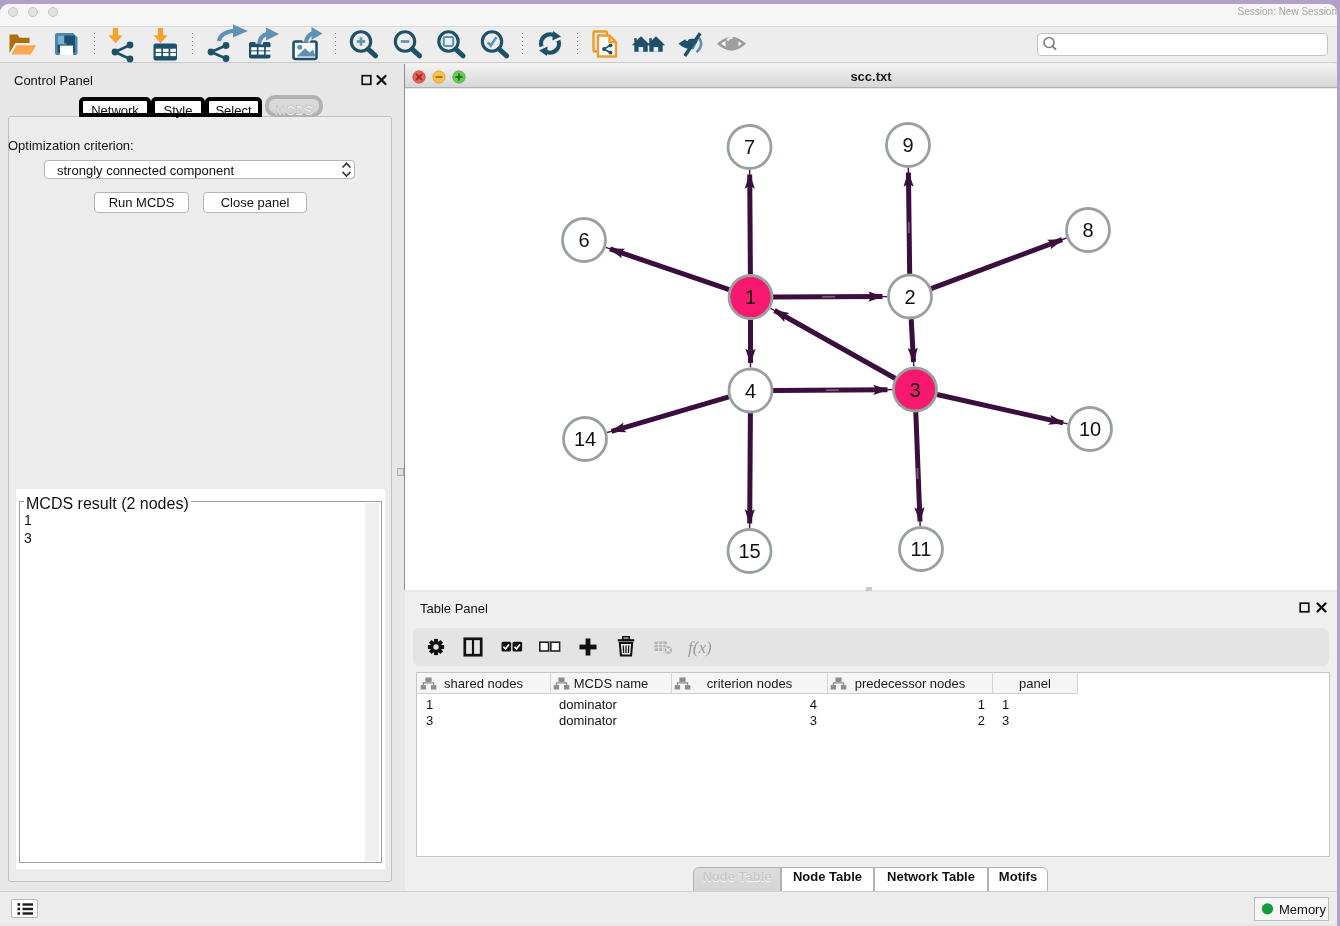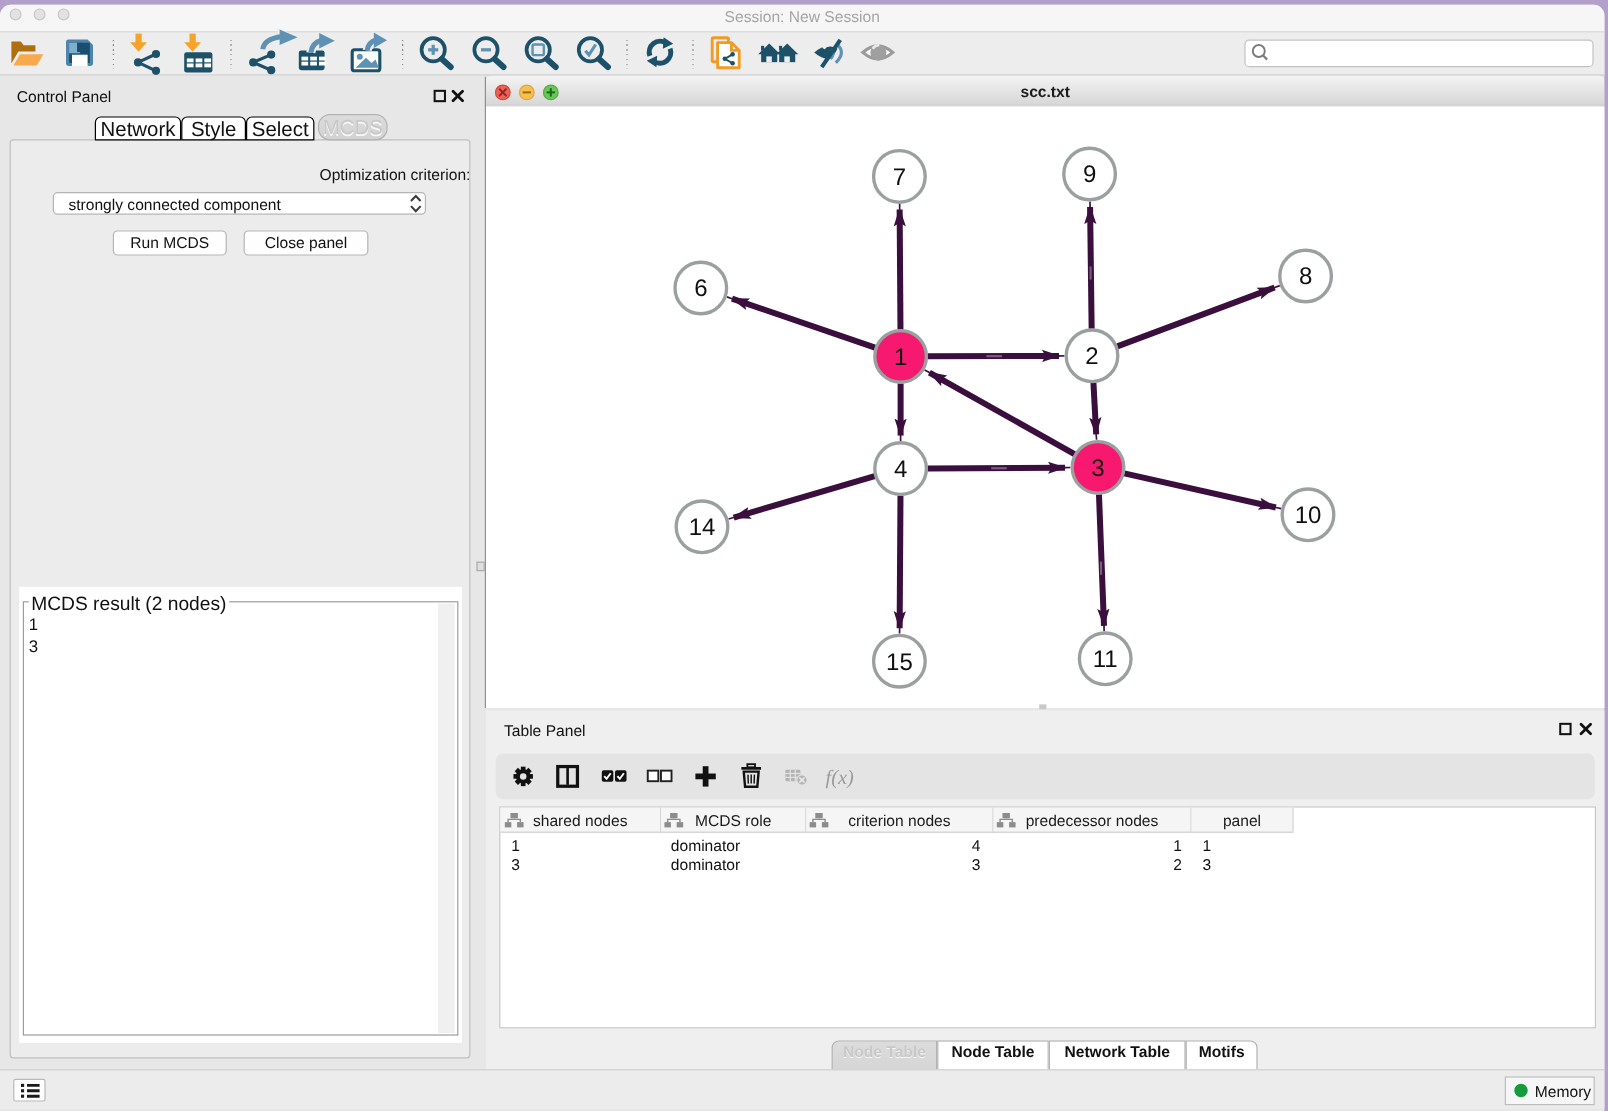--- a/index.html
+++ b/index.html
@@ -12,22 +12,22 @@
 .tl { position:absolute; top:3px; width:10px; height:10px; border-radius:50%;
   background:#e2e2e2; border:1px solid #c7c7c7; }
 .toolbar { position:absolute; left:0; top:26px; width:1337px; height:37px;
   background:#ededed; border-top:1px solid #d9d9d9; border-bottom:1px solid #cbcbcb; }
 .sep { position:absolute; top:33px; width:1px; height:24px;
   background-image:repeating-linear-gradient(#8a8a8a 0 1.2px, transparent 1.2px 4px); }
 .searchbox { position:absolute; left:1037px; top:33px; width:291px; height:23px;
   background:#fff; border:1px solid #c3c3c3; border-radius:4px; }
 .cpanel { position:absolute; left:0; top:63px; width:404px; height:828px; background:#e7e7e7; }
 .tab { position:absolute; top:97px; height:20px; background:#fefefe;
-  border:1px solid #000000; border-radius:5px 5px 0 0; text-align:center;
-  font-size:17px; color:#111; line-height:19px; }
+  border:4px solid #000000; border-radius:5px 5px 0 0; text-align:center;
+  font-size:13px; color:#111; line-height:19px; }
 .tabsel, .btab.tabsel { background:linear-gradient(#dcdcdc,#d2d2d2); color:#c8c8c8;
   text-shadow:0 1px 0 #f8f8f8; border-color:#b2b2b2; font-weight:bold;border-radius:10px; }
 .tab.tabsel { font-weight:normal; top:95px; height:22px; line-height:21px; }
 .btn { position:absolute; height:21px; background:#fefefe; border:1px solid #b5b5b5;
   border-radius:4px; text-align:center; font-size:13px; color:#111; line-height:19px; }
 .nwin-tb { position:absolute; left:405px; top:63px; width:932px; height:25px;
   background:linear-gradient(#f4f4f4,#d7d7d7); border-bottom:1px solid #b2b2b2;
   border-radius:5px 5px 0 0; }
 .canvas { position:absolute; left:405px; top:89px; width:932px; height:501px; background:#fff; }
 .tpanel { position:absolute; left:405px; top:592px; width:932px; height:299px; background:#efefef; }
@@ -40,58 +40,58 @@
   border-right:1px solid #d4d4d4; font-size:13px; color:#1a1a1a; line-height:21px; text-align:center; }
 .rowtxt { position:absolute; height:16px; font-size:13px; color:#111; line-height:16px; }
 </style>
 </head>
 <body>
 <div class="win"></div>
 <div class="titlebar">
     <div class="tl" style="left:8px"></div>
     <div class="tl" style="left:28px"></div>
     <div class="tl" style="left:48px"></div>
-<div class="abs" style="left:0;top:2px;width:1337px;text-align:center;font-size:13px;color:#a5a5a5">Session: New Session</div>
+<div class="abs" style="left:0;top:2px;width:1337px;text-align:right;font-size:10px;color:#a5a5a5">Session: New Session</div>
   </div>
 <div class="toolbar"></div>
 <div class="sep" style="left:94px"></div>
 <div class="sep" style="left:192px"></div>
 <div class="sep" style="left:335px"></div>
 <div class="sep" style="left:522px"></div>
 <div class="sep" style="left:577px"></div>
 <div class="searchbox"></div>
 <div class="cpanel"></div>
 <div class="abs t13" style="left:14px;top:73px">Control Panel</div>
 <div class="abs" style="left:8px;top:116px;width:384px;height:766px;border:1px solid #c0c0c0;border-radius:3px;background:#ececec"></div>
 <div class="tab" style="left:79px;width:72px">Network</div>
 <div class="tab" style="left:151px;width:54px">Style</div>
 <div class="tab" style="left:205px;width:57px">Select</div>
 <div class="tab tabsel" style="left:265px;width:58px">MCDS</div>
-<div class="abs t13" style="left:8px;top:138px;width:384px;text-align:right">Optimization criterion:</div>
+<div class="abs t13" style="left:8px;top:138px;width:384px;text-align:left">Optimization criterion:</div>
 <div class="abs" style="left:44px;top:160px;width:311px;height:19px;background:#fff;border:1px solid #b5b5b5;border-radius:4px"></div>
 <div class="abs t13" style="left:57px;top:163px">strongly connected component</div>
 <div class="btn" style="left:94px;top:192px;width:95px">Run MCDS</div>
 <div class="btn" style="left:203px;top:192px;width:104px">Close panel</div>
 <div class="abs" style="left:16px;top:489px;width:369px;height:380px;background:#fff"></div>
 <div class="abs" style="left:19px;top:501px;width:363px;height:362px;border:1px solid #9d9d9d"></div>
 <div class="abs" style="left:24px;top:495px;background:#fff;padding:0 2px;font-size:16px;color:#111">MCDS result (2 nodes)</div>
 <div class="abs" style="left:365px;top:503px;width:14px;height:358px;background:#f0f0f0"></div>
 <div class="abs" style="left:24px;top:511px;font-size:14px;color:#111;line-height:18px">1<br>3</div>
 <div class="abs" style="left:404px;top:64px;width:1px;height:526px;background:#8f8f8f"></div>
 <div class="abs" style="left:397px;top:468px;width:7px;height:8px;background:#dedede;border:1px solid #ababab"></div>
 <div class="nwin-tb"></div>
 <div class="abs" style="left:405px;top:69px;width:932px;text-align:center;font-size:13px;font-weight:600;color:#1a1a1a">scc.txt</div>
 <div class="canvas"></div>
 <div class="abs" style="left:866px;top:587px;width:6px;height:4px;background:#c9c9c9"></div>
 <div class="tpanel"></div>
 <div class="abs t13" style="left:420px;top:601px">Table Panel</div>
 <div class="abs" style="left:413px;top:628px;width:916px;height:38px;background:#e4e4e4;border-radius:6px"></div>
 <div class="abs" style="left:416px;top:672px;width:914px;height:185px;background:#fff;border:1px solid #c6c6c6"></div>
 <div class="hdrcell" style="left:417px;width:134px">shared nodes</div>
-<div class="hdrcell" style="left:551px;width:121px">MCDS role</div>
+<div class="hdrcell" style="left:551px;width:121px">MCDS name</div>
 <div class="hdrcell" style="left:672px;width:156px">criterion nodes</div>
 <div class="hdrcell" style="left:828px;width:165px">predecessor nodes</div>
 <div class="hdrcell" style="left:993px;width:85px">panel</div>
 <div class="abs" style="left:417px;top:693px;width:660px;height:1px;background:#cfcfcf"></div>
 <div class="rowtxt" style="left:426px;top:697px">1</div>
 <div class="rowtxt" style="left:559px;top:697px">dominator</div>
 <div class="rowtxt" style="left:787px;top:697px;width:30px;text-align:right">4</div>
 <div class="rowtxt" style="left:955px;top:697px;width:30px;text-align:right">1</div>
 <div class="rowtxt" style="left:1002px;top:697px">1</div>
 <div class="rowtxt" style="left:426px;top:713px">3</div>

